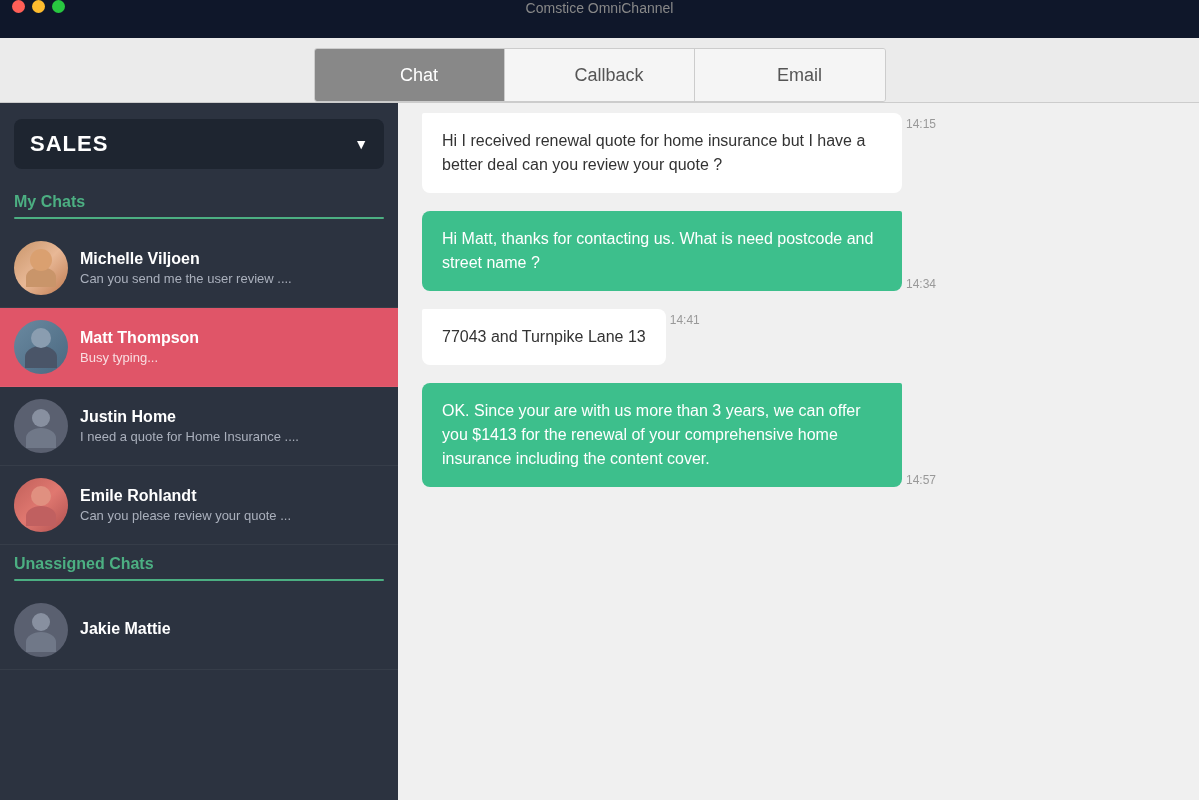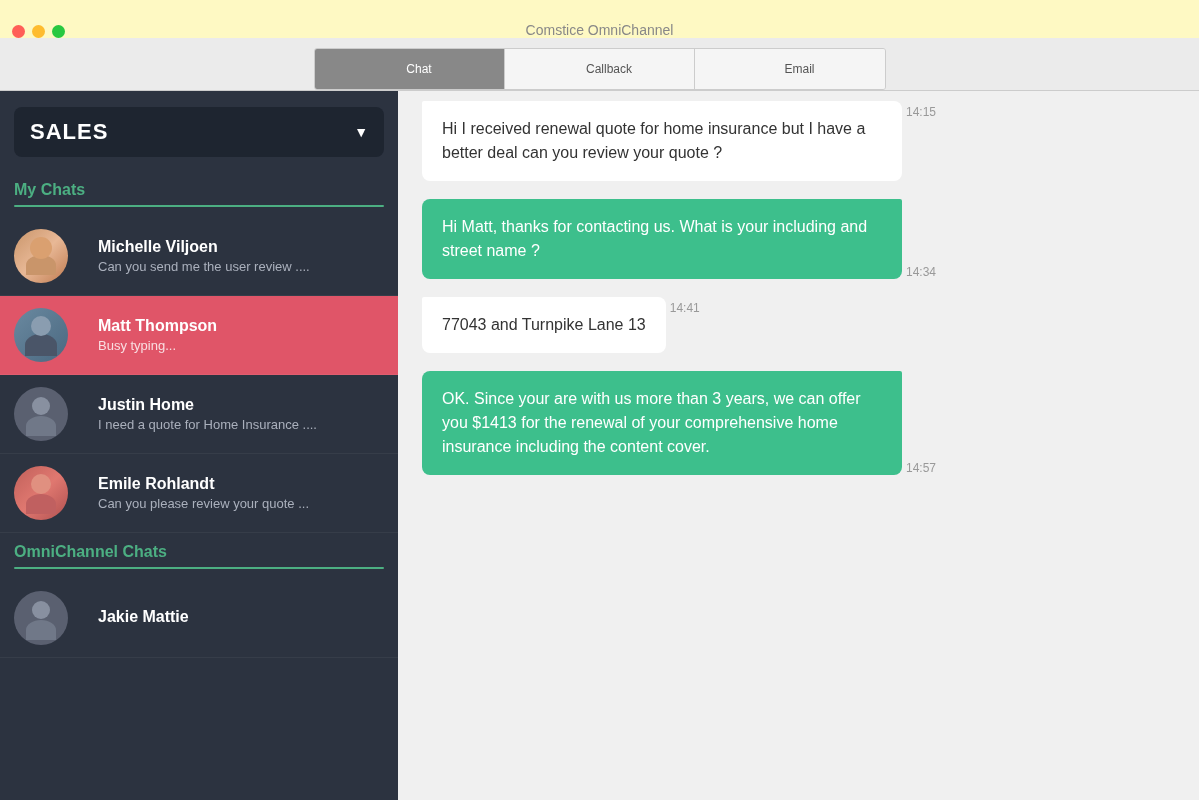--- a/index.html
+++ b/index.html
@@ -6,24 +6,24 @@
     body {
       font-family: -apple-system, BlinkMacSystemFont, 'Segoe UI', Helvetica, Arial, sans-serif;
       background: #e8e8e8;
       width: 1199px;
       height: 800px;
       overflow: hidden;
     }
 
     
     .title-bar {
-      background: #fef9c3;
+      background: #0f172a;
       height: 38px;
       display: flex;
-      align-items: flex-end;
+      align-items: flex-start;
       justify-content: center;
       position: relative;
     }
     .title-bar-buttons {
       position: absolute;
       left: 12px;
       display: flex;
       gap: 7px;
     }
     .title-btn {
@@ -50,25 +50,25 @@
       border-bottom: 1px solid #ccc;
     }
     .tab-container {
       display: flex;
       border: 1px solid #ccc;
       border-radius: 3px;
       overflow: hidden;
     }
     .tab {
       width: 190px;
-      height: 40px;
+      height: 52px;
       display: flex;
       align-items: center;
       justify-content: center;
-      font-size: 12px;
+      font-size: 18px;
       cursor: pointer;
       background: #f5f5f5;
       color: #555;
       border-right: 1px solid #ccc;
       padding-left: 20px;
     }
     .tab:last-child { border-right: none; }
     .tab.active {
       background: #888;
       color: #fff;
@@ -278,21 +278,21 @@
       top: 10px;
       left: 50%;
       transform: translateX(-50%);
       width: 18px;
       height: 18px;
       background: #8890a0;
       border-radius: 50%;
     }
 
     .chat-info {
-      margin-left: 30px;
+      margin-left: 12px;
       flex: 1;
     }
     .chat-name {
       font-size: 16px;
       font-weight: 600;
       color: #fff;
     }
     .chat-preview {
       font-size: 13px;
       color: #aab0bc;
@@ -429,21 +429,21 @@
     </div>
 
     <div class="chat-item">
       <div class="avatar avatar-emile"></div>
       <div class="chat-info">
         <div class="chat-name">Emile Rohlandt</div>
         <div class="chat-preview">Can you please review your quote ...</div>
       </div>
     </div>
 
-    <div class="section-header">OmniChannel Chats</div>
+    <div class="section-header">Unassigned Chats</div>
     <div class="section-divider"></div>
 
     <div class="chat-item">
       <div class="avatar avatar-jakie"></div>
       <div class="chat-info">
         <div class="chat-name">Jakie Mattie</div>
         <div class="chat-preview"></div>
       </div>
     </div>
 
@@ -453,21 +453,21 @@
 
 
     <div class="messages-container">
 
       <div class="message-row incoming">
         <div class="message-bubble">Hi I received renewal quote for home insurance but I have a better deal can you review your quote ?</div>
         <div class="message-time">14:15</div>
       </div>
 
       <div class="message-row outgoing">
-        <div class="message-bubble">Hi Matt, thanks for  contacting us. What is your including and street name ?</div>
+        <div class="message-bubble">Hi Matt, thanks for  contacting us. What is need postcode and street name ?</div>
         <div class="message-time">14:34</div>
       </div>
 
       <div class="message-row incoming">
         <div class="message-bubble">77043 and  Turnpike Lane 13</div>
         <div class="message-time">14:41</div>
       </div>
 
       <div class="message-row outgoing">
         <div class="message-bubble">OK. Since your are with us more than 3 years, we can offer you $1413 for the renewal of your comprehensive home insurance including the content cover.</div>

